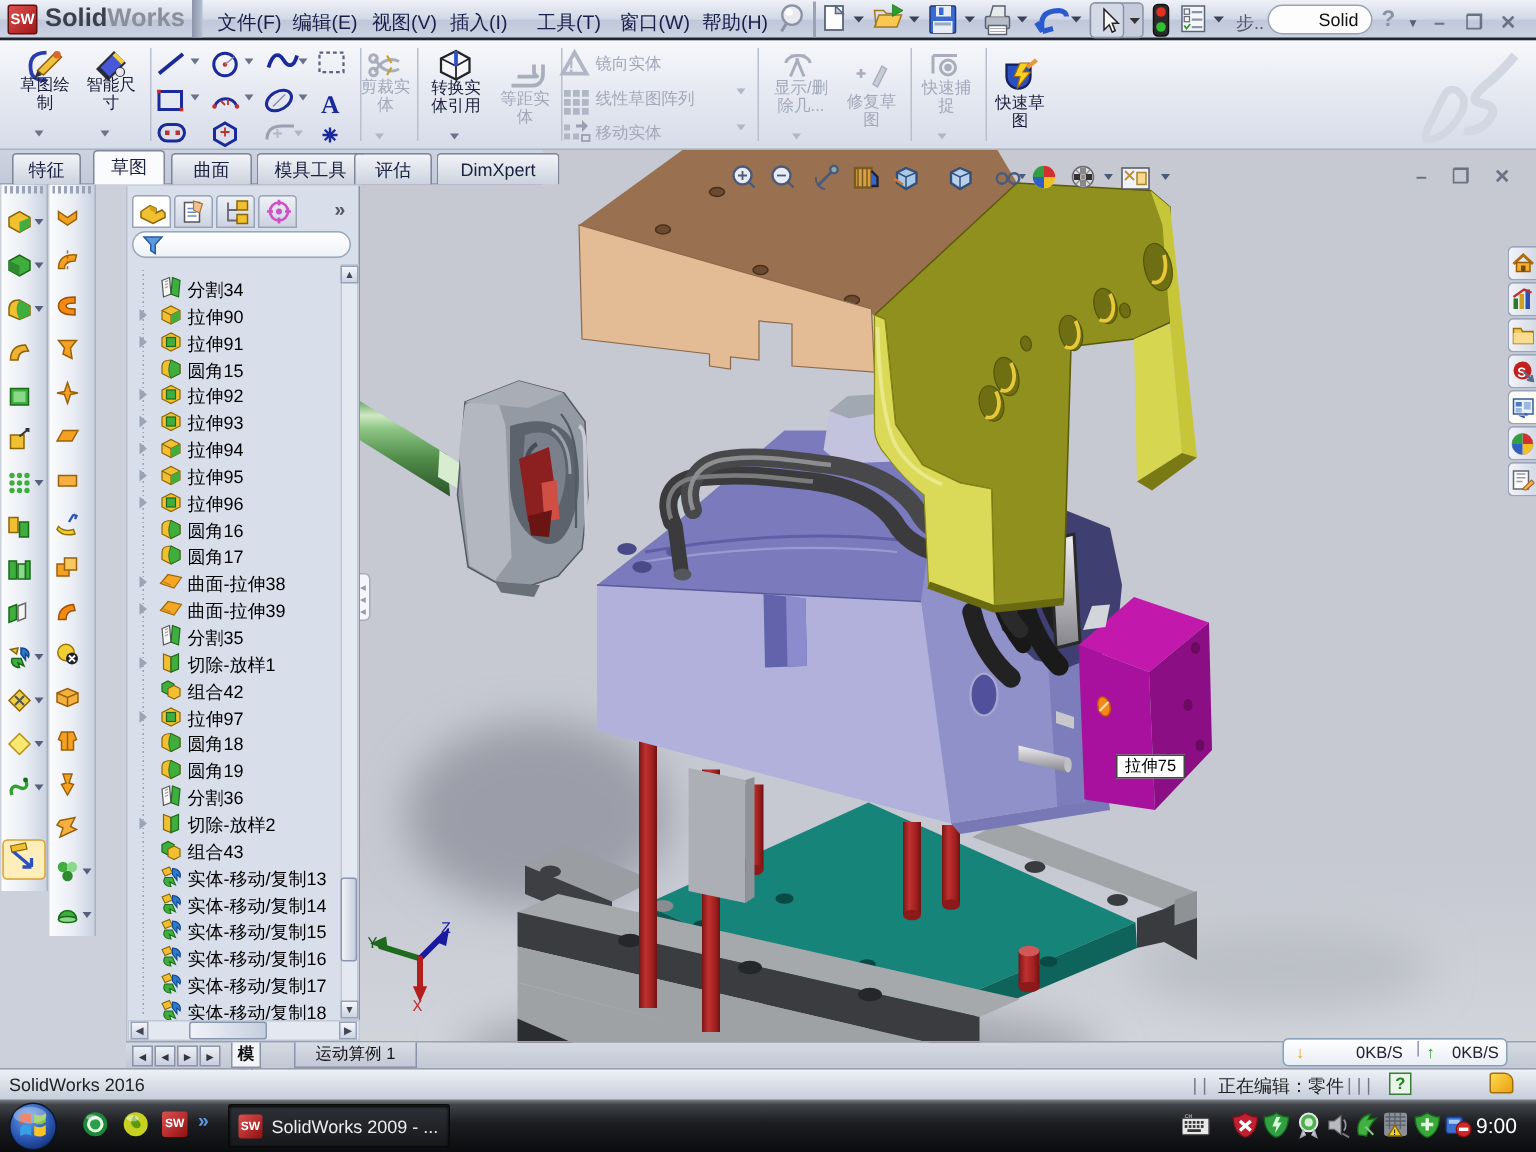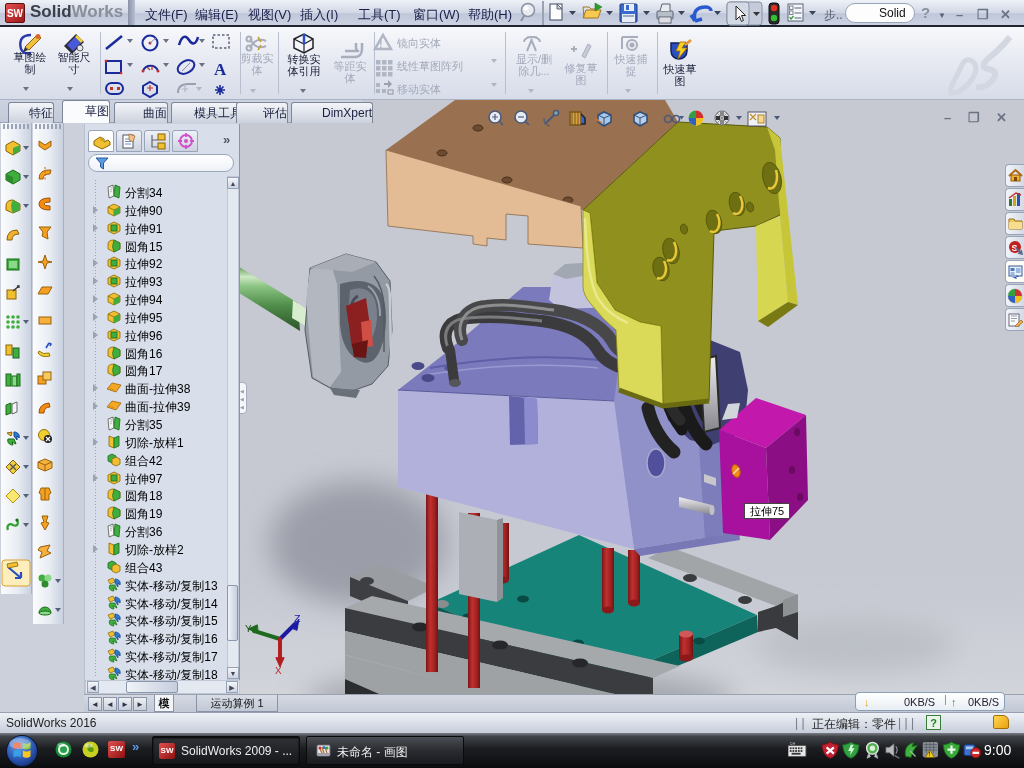--- a/index.html
+++ b/index.html
@@ -13,21 +13,21 @@
 .menu{top:6px;font-size:13px;color:#1a1f4a;z-index:31}
 #mensep{left:128px;top:0;width:7px;height:25px;background:linear-gradient(90deg,#8a93a8,#b8c0d2)}
 #searchpill{left:845px;top:3px;width:70px;height:20px;background:#fdfdfe;border:1px solid #9aa4b8;border-radius:10px;font-size:12px;color:#111;line-height:18px;padding-left:33px}
 .winbtn{top:7px;font-size:13px;color:#6a7284;font-weight:bold}
 
 #cmdbar{left:0;top:27px;width:1024px;height:73px;background:linear-gradient(180deg,#f7f8fb 0%,#e7eaf2 45%,#d7dce9 100%);border-bottom:1px solid #aab2c4;z-index:30}
 .cbtext{position:absolute;font-size:11px;color:#1a1f3a;text-align:center;line-height:12px;white-space:pre}
 .cbgray{color:#a3a9ba}
 
 #tabrow{left:0;top:100px;width:362px;height:23px;background:linear-gradient(180deg,#cdd3e0,#c2c9d8);z-index:30;border-bottom:1px solid #9aa2b4}
-.cmtab{position:absolute;top:2px;height:21px;background:linear-gradient(180deg,#f2f4f8,#ccd2de);border:1px solid #7e8698;border-bottom:none;border-radius:3px 3px 0 0;font-size:12px;color:#1a2040;text-align:right;line-height:20px}
+.cmtab{position:absolute;top:2px;height:21px;background:linear-gradient(180deg,#f2f4f8,#ccd2de);border:1px solid #7e8698;border-bottom:none;border-radius:3px 3px 0 0;font-size:12px;color:#1a2040;text-align:center;line-height:20px}
 .cmtab.act{top:0;height:23px;background:#fafbfd;font-weight:normal}
 
 #leftpanel{left:0;top:100px;width:240px;height:612px;background:#ccd0da;z-index:20}
 .strip{position:absolute;top:22px;width:31px;background:linear-gradient(90deg,#fbfcfd 0%,#e8ecf3 55%,#c9d1e0 100%);border-right:1px solid #aab2c2}
 .grip{position:absolute;top:2px;width:26px;height:5px;background:repeating-linear-gradient(90deg,#9aa4b6 0 2px,transparent 2px 4px)}
 
 #fmpanel{left:84px;top:124px;width:156px;height:572px;background:#d8dfeb;border-left:1px solid #b8c0d0;border-right:1px solid #8894a8;z-index:21}
 .fmtab{position:absolute;top:6px;width:26px;height:22px;background:linear-gradient(180deg,#eef1f6,#ccd3e0);border:1px solid #9aa4b8;border-radius:3px 3px 0 0}
 .fmtab.act{background:#fff}
 #filterbox{position:absolute;left:3px;top:30px;width:146px;height:18px;background:linear-gradient(180deg,#fff,#eef2f7);border:1px solid #9aa8bc;border-radius:9px}
@@ -1051,31 +1051,20 @@
         <circle cx="8.5" cy="8.5" r="8" fill="#c8d020"></circle>
         <path d="M8 2 C4 6 5 10 8.5 11 C12 12 13 8 10 6 C8 4.5 8 3 8 2" fill="#5a9a10"></path>
         <ellipse cx="6.5" cy="4.5" rx="4" ry="2.2" fill="#fff" opacity="0.45"></ellipse>
       </svg>
 <div class="abs" style="left:108px;top:8px;width:17px;height:17px;background:linear-gradient(135deg,#e05050,#901010);border-radius:2px;color:#fff;font-size:8px;font-weight:bold;text-align:center;line-height:16px">SW</div>
 <div class="abs" style="left:132px;top:6px;color:#5a9ae8;font-size:13px;font-weight:bold">»</div>
 <div class="taskbtn" style="left:152px;width:148px;background:linear-gradient(180deg,#2e3136,#17181b);border:1px solid #0a0a0a;box-shadow:inset 0 1px 2px #000">
 <div class="abs" style="left:6px;top:6px;width:16px;height:16px;background:linear-gradient(135deg,#e05050,#901010);border-radius:2px;color:#fff;font-size:8px;font-weight:bold;text-align:center;line-height:15px">SW</div>
 <div class="abs" style="left:28px;top:7px">SolidWorks 2009 - ...</div>
       </div>
-<div class="taskbtn" style="left:306px;width:158px;background:linear-gradient(180deg,#4a4d54 0%,#2a2c31 50%,#1a1b1f 100%);border:1px solid #0a0a0a">
-<svg class="abs" style="left:8px;top:5px" width="17" height="17" viewBox="0 0 17 17">
-          <rect x="2" y="3" width="13" height="11" rx="1" fill="#e8e8e0" stroke="#667"></rect>
-          <path d="M4 5 l3 6 M7 5 l2 6 M10 5 l2 6" stroke="#b06a30" stroke-width="1.2"></path>
-          <path d="M3 12 h11" stroke="#889" stroke-width="1.5"></path>
-          <circle cx="5" cy="6" r="1.5" fill="#d03030"></circle>
-          <circle cx="9" cy="5.5" r="1.5" fill="#3070d0"></circle>
-          <circle cx="12" cy="6" r="1.5" fill="#30a040"></circle>
-        </svg>
-<div class="abs" style="left:30px;top:7px">未命名 - 画图</div>
-      </div>
 <svg class="abs" style="left:788px;top:8px" width="212" height="20" viewBox="0 0 236 22" preserveAspectRatio="none">
 <g transform="translate(0,3)">
           <rect x="0" y="2" width="20" height="12" rx="1" fill="#e8e8e8" stroke="#555"></rect>
           <g fill="#333">
             <rect x="2" y="4" width="2" height="2"></rect>
             <rect x="5" y="4" width="2" height="2"></rect>
             <rect x="8" y="4" width="2" height="2"></rect>
             <rect x="11" y="4" width="2" height="2"></rect>
             <rect x="14" y="4" width="2" height="2"></rect>
             <rect x="2" y="7" width="2" height="2"></rect>

